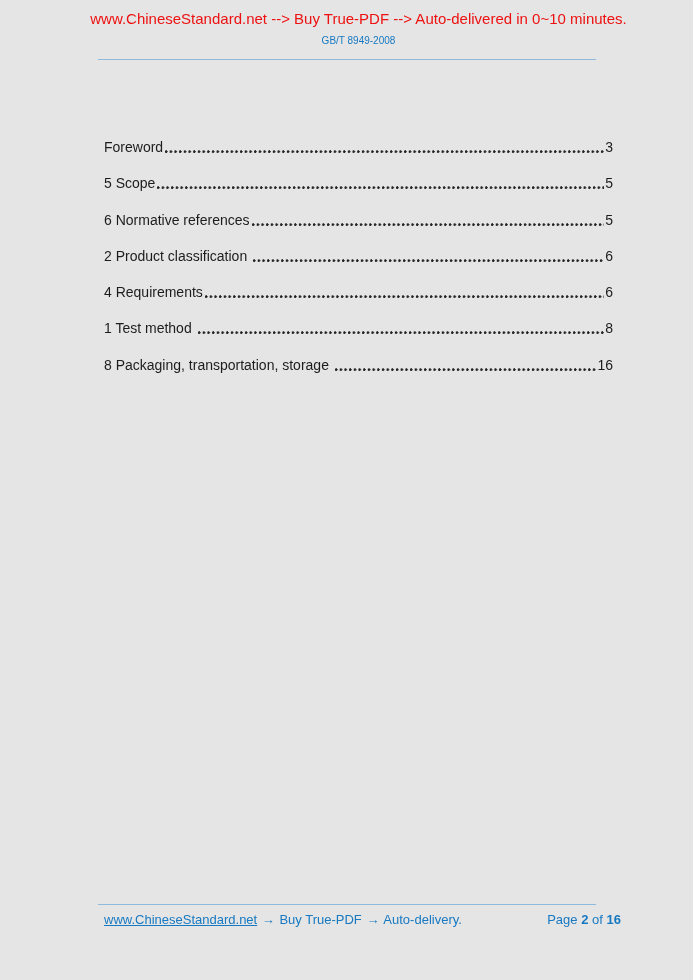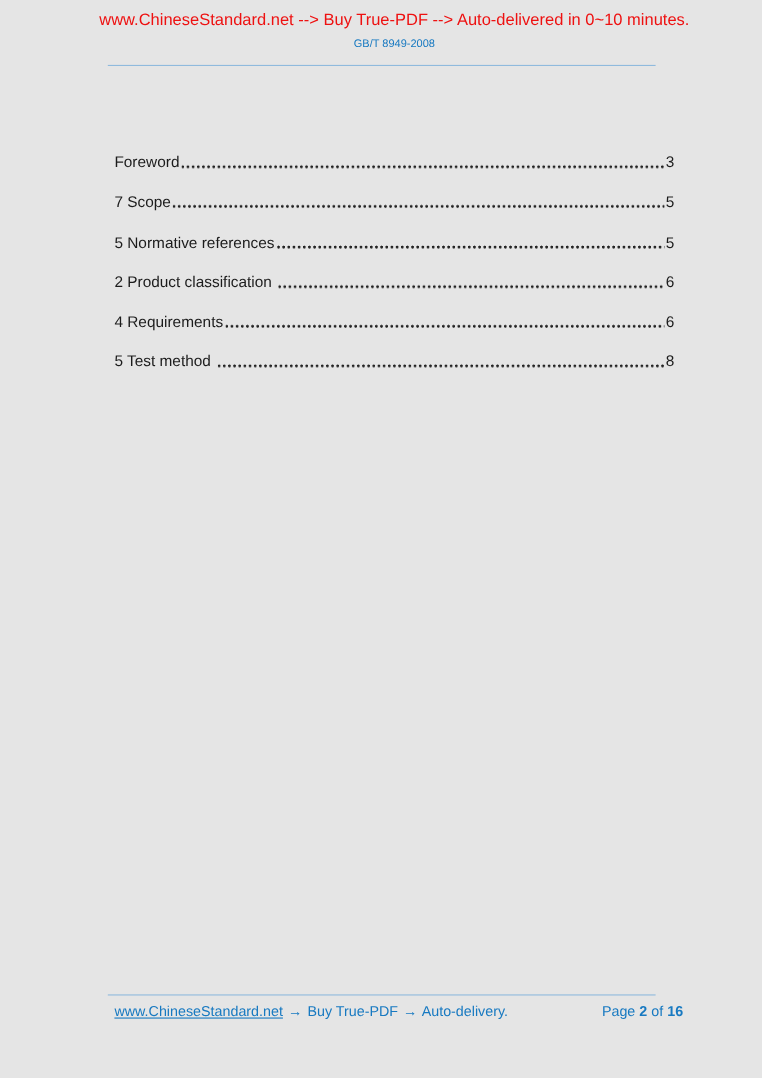--- a/index.html
+++ b/index.html
@@ -123,51 +123,56 @@
 
   <div class="toc">
 
     <div class="toc-row">
       <span class="toc-label">Foreword</span>
       <span class="dots"></span>
       <span class="toc-page">3</span>
     </div>
 
     <div class="toc-row">
-      <span class="toc-label">7 Scope</span>
+      <span class="toc-label">5 Scope</span>
       <span class="dots"></span>
       <span class="toc-page">5</span>
     </div>
 
     <div class="toc-row">
-      <span class="toc-label">5 Normative references</span>
+      <span class="toc-label">6 Normative references</span>
       <span class="dots"></span>
       <span class="toc-page">5</span>
     </div>
 
     <div class="toc-row">
       <span class="toc-label">2 Product classification </span>
       <span class="dots"></span>
       <span class="toc-page">6</span>
     </div>
 
     <div class="toc-row">
       <span class="toc-label">4 Requirements</span>
       <span class="dots"></span>
       <span class="toc-page">6</span>
     </div>
 
     <div class="toc-row">
-      <span class="toc-label">5 Test method </span>
+      <span class="toc-label">1 Test method </span>
       <span class="dots"></span>
       <span class="toc-page">8</span>
     </div>
 
 
 
+    <div class="toc-row">
+      <span class="toc-label">8 Packaging, transportation, storage </span>
+      <span class="dots"></span>
+      <span class="toc-page">16</span>
+    </div>
 
   </div>
 
   <hr class="rule rule-bottom">
 
   <div class="footer-row">
     <div class="footer-left">
       <span class="footer-link">www.ChineseStandard.net</span>
       <span class="arrow">→</span>
       <span>Buy True-PDF</span>

